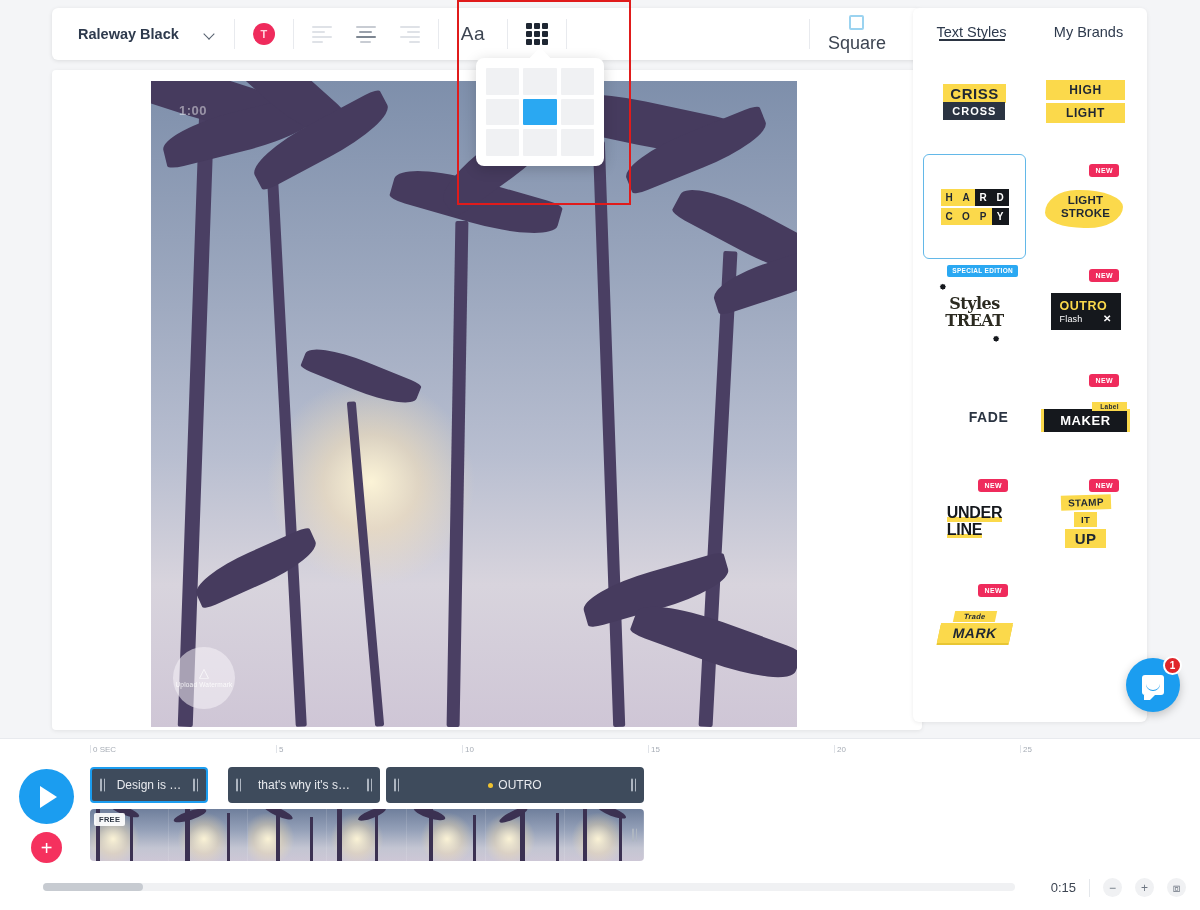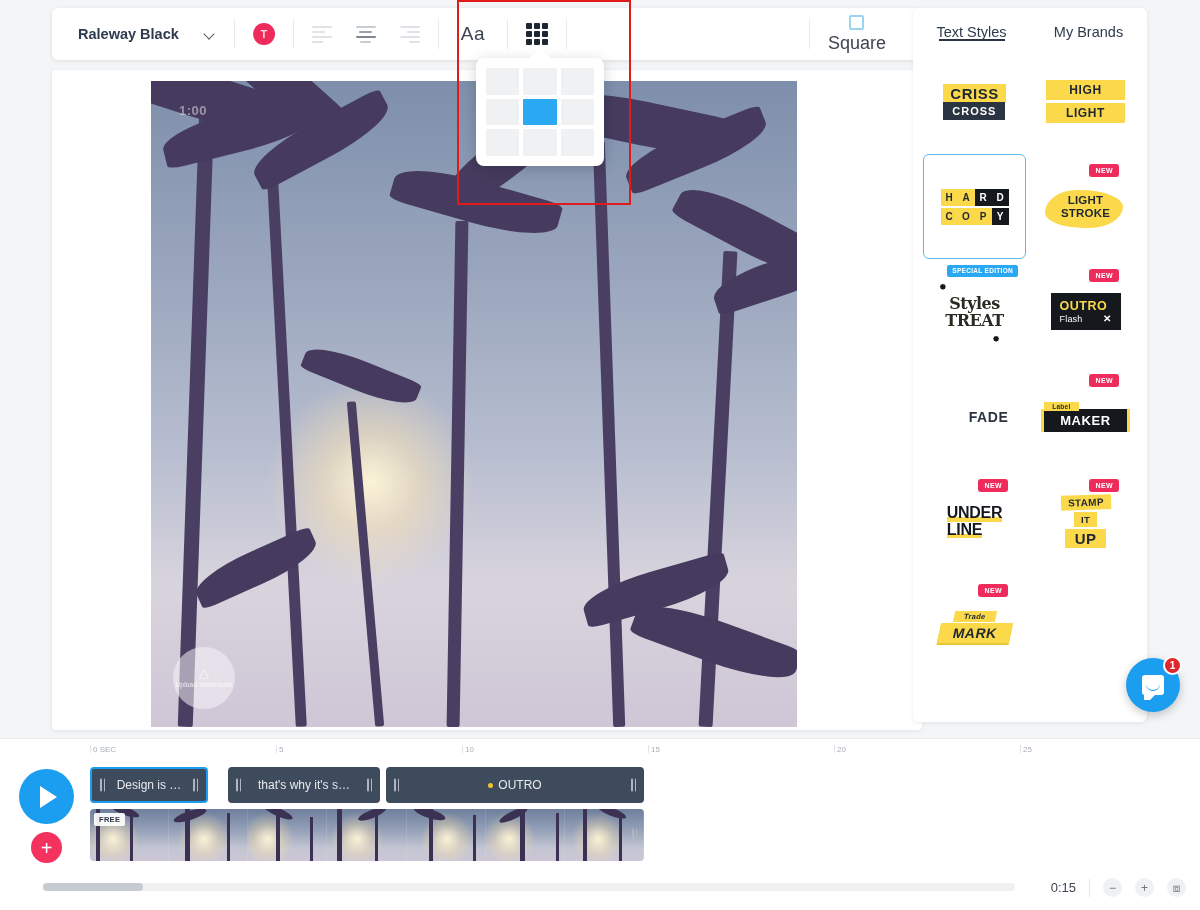--- a/index.html
+++ b/index.html
@@ -241,21 +241,21 @@
   .bat { position: absolute; font-size: 9px; color: #15181d; }
   .news {
     background: #15181d; padding: 7px 9px 6px 9px;
     display: flex; flex-direction: column; align-items: flex-start;
     min-width: 70px; position: relative;
   }
   .nw-1 { color: #fbd94b; font-weight: bold; font-size: 12.5px; letter-spacing: .5px; line-height: 1; }
   .nw-2 { color: #ffffff; font-size: 9px; letter-spacing: .2px; margin-top: 2px; }
   .nw-x { position: absolute; right: 9px; bottom: 6px; color: #fff; font-size: 10px; font-weight: bold; }
   .fade { font-size: 14px; font-weight: bold; color: #2b3442; letter-spacing: .6px; padding-left: 28px; }
-  .maker { position: relative; display: flex; flex-direction: column; align-items: flex-start; }
+  .maker { position: relative; display: flex; flex-direction: column; align-items: flex-end; }
   .mk-lbl {
     background: #fbd94b; color: #1f2733; font-size: 6.5px; font-weight: bold;
     padding: 1px 8px; letter-spacing: .3px; position: relative; z-index: 2;
   }
   .mk-main {
     background: #15181d; color: #ffffff; font-size: 13px; font-weight: bold;
     padding: 4px 16px; letter-spacing: .6px; margin-top: -2px;
     box-shadow: -3px 0 0 #fbd94b, 3px 0 0 #fbd94b;
   }
   .underline-card { text-align: left; line-height: 1.02; }

